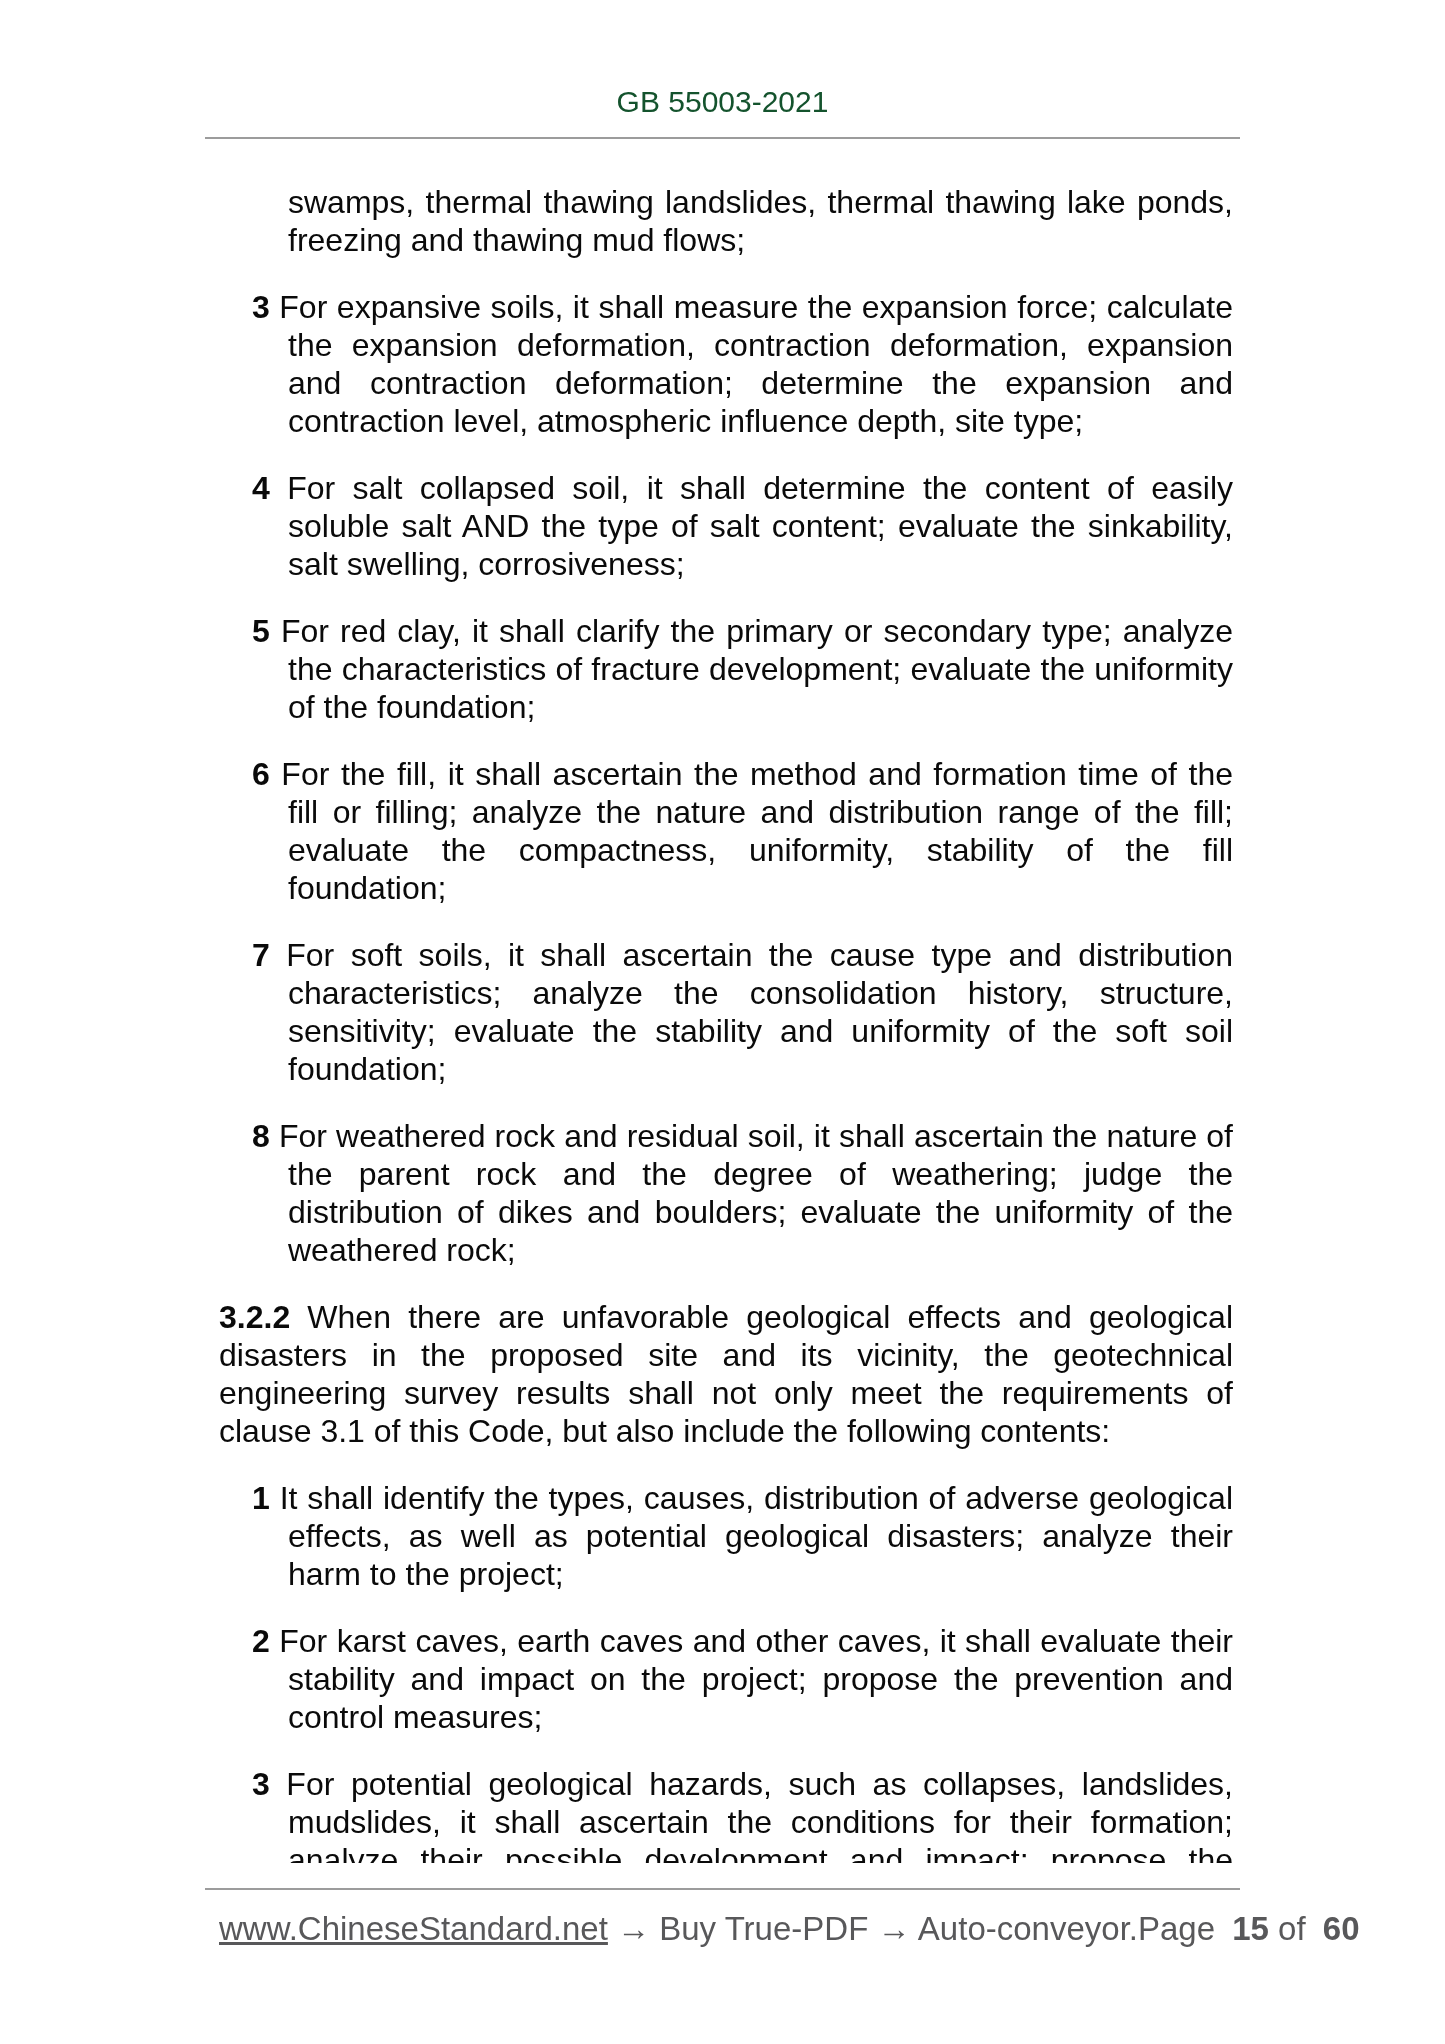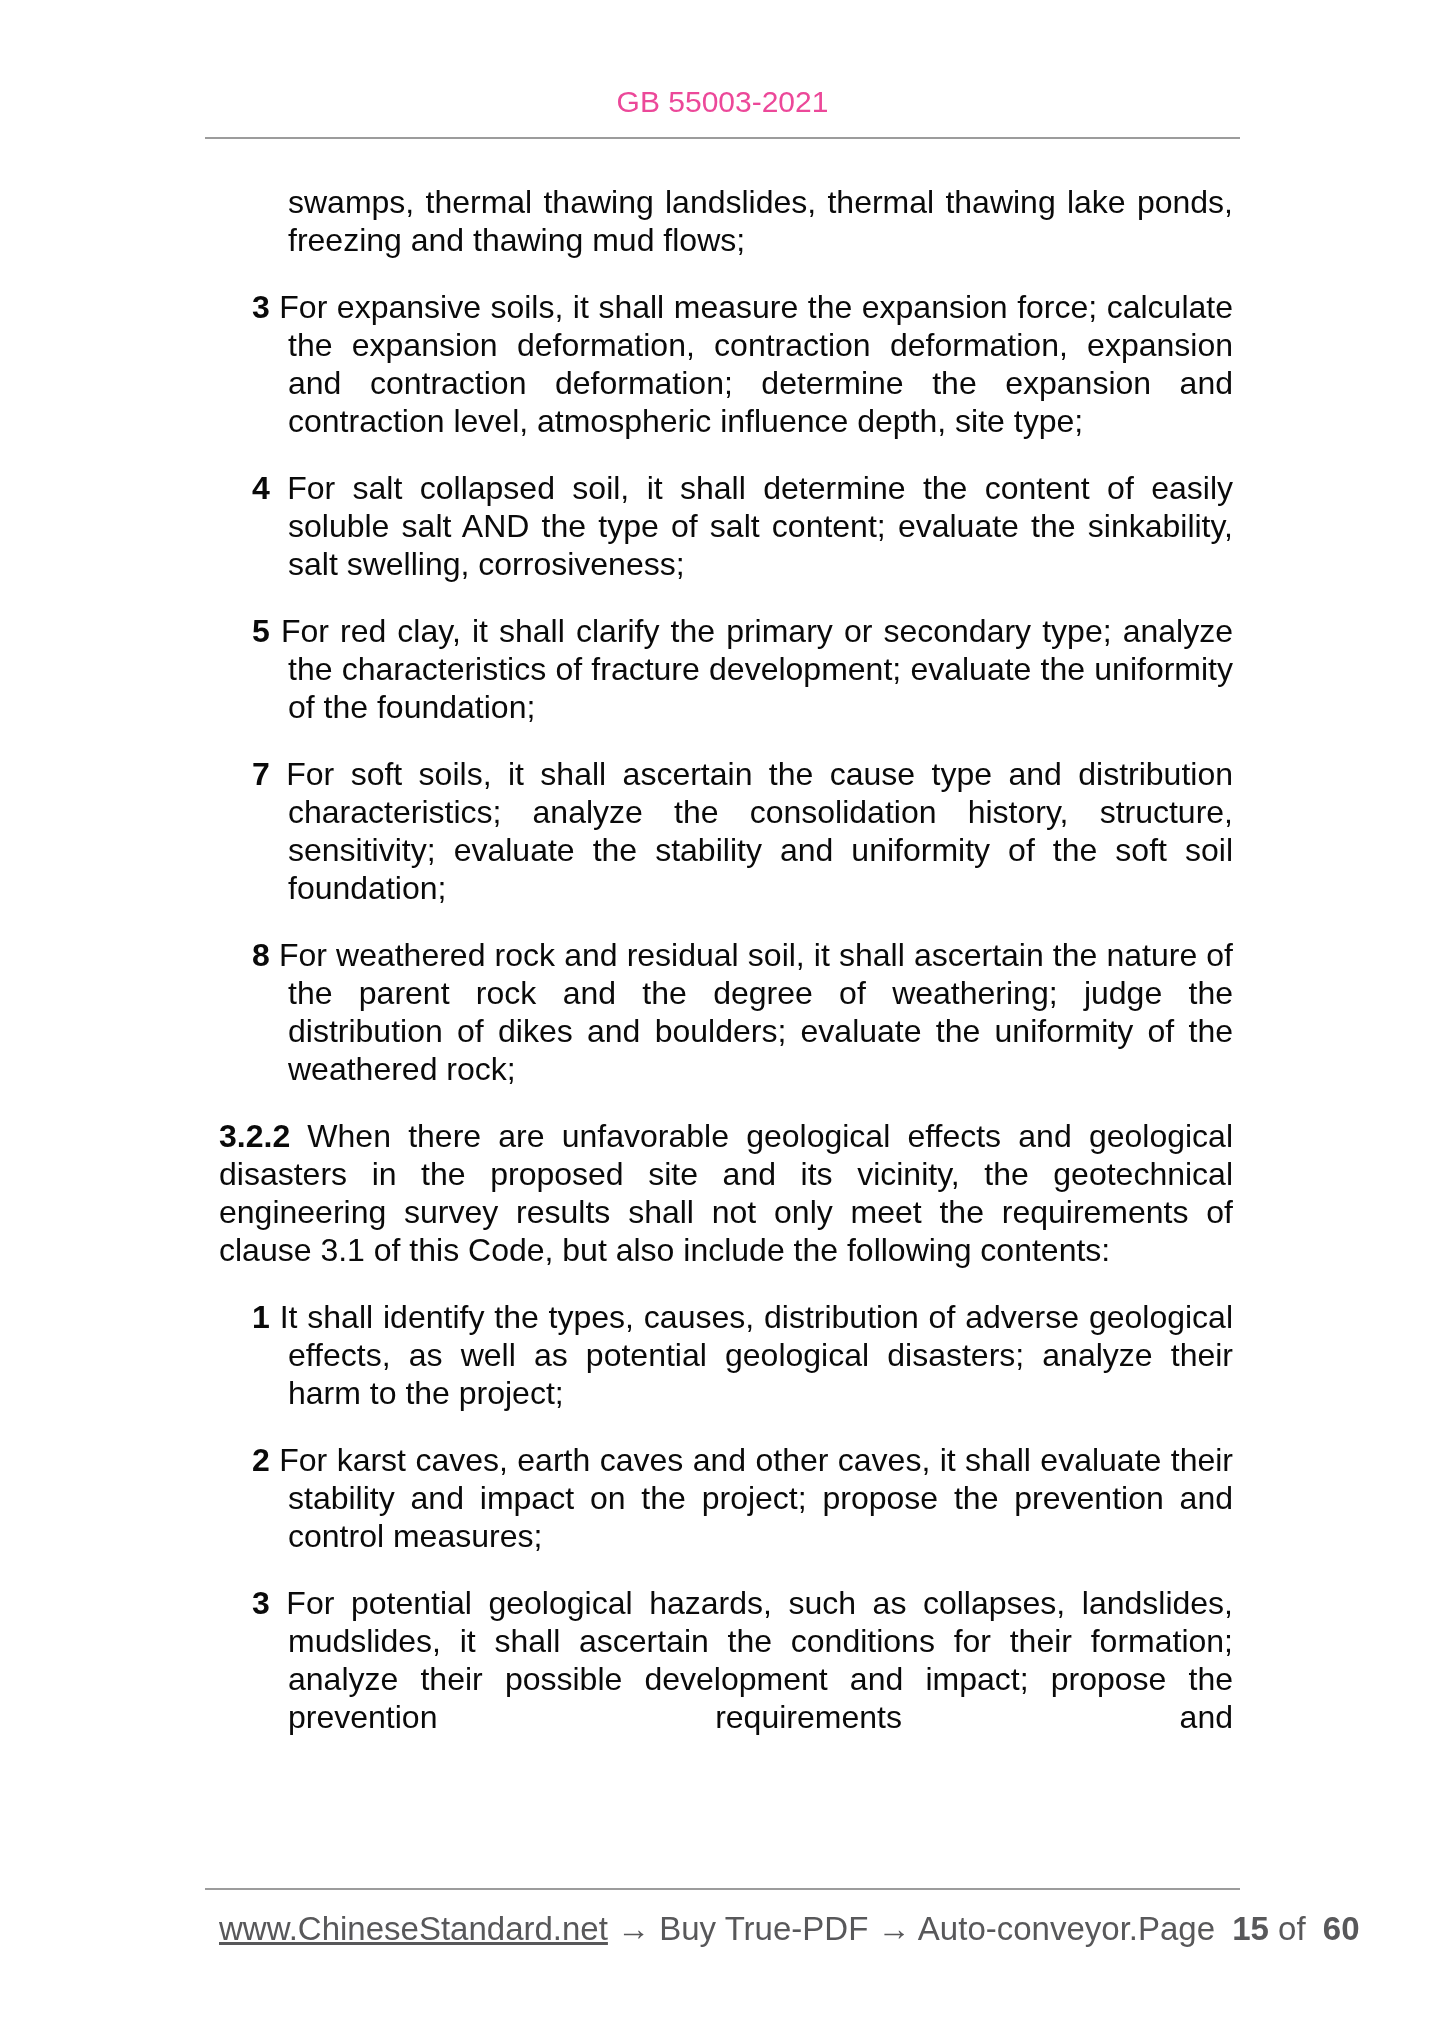--- a/index.html
+++ b/index.html
@@ -14,21 +14,21 @@
     color: #000000;
     overflow: hidden;
   }
 
   
   .header-title {
     padding-top: 85px;
     text-align: center;
     font-size: 30px;
     line-height: 34px;
-    color: #ec4899;
+    color: #14532d;
   }
   .rule {
     border: none;
     border-top: 2px solid #9c9c9c;
     margin: 0;
     height: 0;
   }
   .rule-top {
     margin: 18px 0 0 205px;
     width: 1035px;
@@ -91,20 +91,21 @@
   <div>
     <div class="header-title">GB 55003-2021</div>
     <hr class="rule rule-top">
   </div>
 
   <div class="content" id="body-container">
       <p class="para continuation">swamps, thermal thawing landslides, thermal thawing lake ponds, freezing and thawing mud flows;</p>
       <p class="para numbered"><span class="num">3</span> For expansive soils, it shall measure the expansion force; calculate the expansion deformation, contraction deformation, expansion and contraction deformation; determine the expansion and contraction level, atmospheric influence depth, site type;</p>
       <p class="para numbered"><span class="num">4</span> For salt collapsed soil, it shall determine the content of easily soluble salt AND the type of salt content; evaluate the sinkability, salt swelling, corrosiveness;</p>
       <p class="para numbered"><span class="num">5</span> For red clay, it shall clarify the primary or secondary type; analyze the characteristics of fracture development; evaluate the uniformity of the foundation;</p>
+      <p class="para numbered"><span class="num">6</span> For the fill, it shall ascertain the method and formation time of the fill or filling; analyze the nature and distribution range of the fill; evaluate the compactness, uniformity, stability of the fill foundation;</p>
       <p class="para numbered"><span class="num">7</span> For soft soils, it shall ascertain the cause type and distribution characteristics; analyze the consolidation history, structure, sensitivity; evaluate the stability and uniformity of the soft soil foundation;</p>
       <p class="para numbered"><span class="num">8</span> For weathered rock and residual soil, it shall ascertain the nature of the parent rock and the degree of weathering; judge the distribution of dikes and boulders; evaluate the uniformity of the weathered rock;</p>
       <p class="para section"><span class="num">3.2.2</span> When there are unfavorable geological effects and geological disasters in the proposed site and its vicinity, the geotechnical engineering survey results shall not only meet the requirements of clause 3.1 of this Code, but also include the following contents:</p>
       <p class="para numbered"><span class="num">1</span> It shall identify the types, causes, distribution of adverse geological effects, as well as potential geological disasters; analyze their harm to the project;</p>
       <p class="para numbered"><span class="num">2</span> For karst caves, earth caves and other caves, it shall evaluate their stability and impact on the project; propose the prevention and control measures;</p>
       <p class="para numbered justify-last"><span class="num">3</span> For potential geological hazards, such as collapses, landslides, mudslides, it shall ascertain the conditions for their formation; analyze their possible development and impact; propose the prevention requirements and</p>
     </div>
 
   <div class="footer">
     <hr class="rule rule-bottom">

